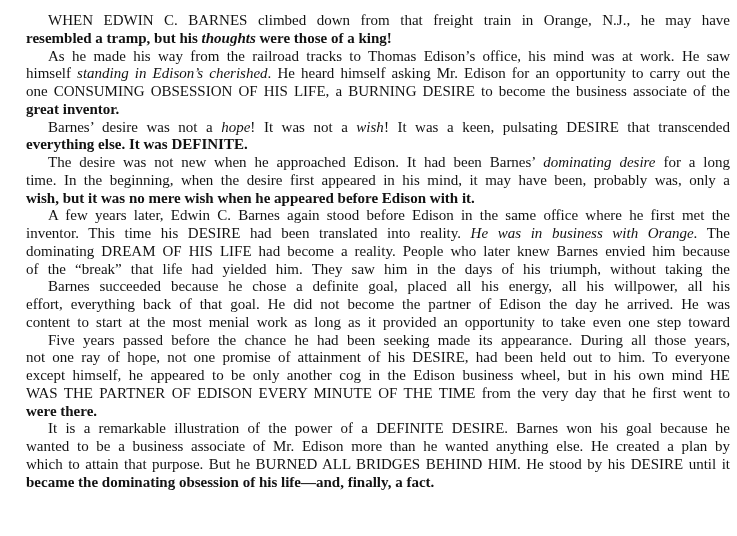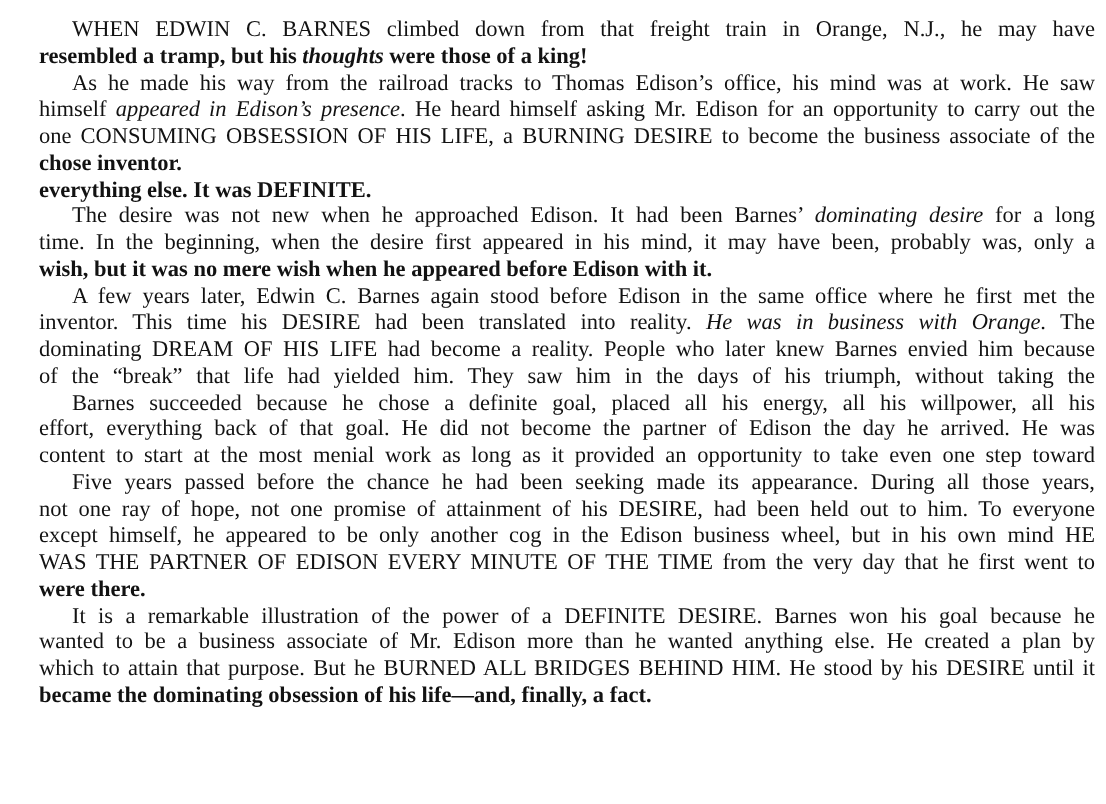--- a/index.html
+++ b/index.html
@@ -52,25 +52,26 @@
 <body>
 
 <div class="page">
   <div class="text-block" id="text-block">
       <div class="paragraph">
         <div class="line indent"><span>WHEN EDWIN C. BARNES climbed down from that freight train in Orange, N.J., he may have</span></div>
         <div class="line last"><span>resembled a tramp, but his </span><em>thoughts</em><span> were those of a king!</span></div>
       </div>
       <div class="paragraph">
         <div class="line indent"><span>As he made his way from the railroad tracks to Thomas Edison’s office, his mind was at work. He saw</span></div>
-        <div class="line"><span>himself </span><em>appeared in Edison’s presence</em><span>. He heard himself asking Mr. Edison for an opportunity to carry out the</span></div>
+        <div class="line"><span>himself </span><em>standing in Edison’s cherished</em><span>. He heard himself asking Mr. Edison for an opportunity to carry out the</span></div>
         <div class="line"><span>one CONSUMING OBSESSION OF HIS LIFE, a BURNING DESIRE to become the business associate of the</span></div>
-        <div class="line last"><span>chose inventor.</span></div>
+        <div class="line last"><span>great inventor.</span></div>
       </div>
       <div class="paragraph">
+        <div class="line indent"><span>Barnes’ desire was not a </span><em>hope</em><span>! It was not a </span><em>wish</em><span>! It was a keen, pulsating DESIRE that transcended</span></div>
         <div class="line last"><span>everything else. It was DEFINITE.</span></div>
       </div>
       <div class="paragraph">
         <div class="line indent"><span>The desire was not new when he approached Edison. It had been Barnes’ </span><em>dominating desire</em><span> for a long</span></div>
         <div class="line"><span>time. In the beginning, when the desire first appeared in his mind, it may have been, probably was, only a</span></div>
         <div class="line last"><span>wish, but it was no mere wish when he appeared before Edison with it.</span></div>
       </div>
       <div class="paragraph">
         <div class="line indent"><span>A few years later, Edwin C. Barnes again stood before Edison in the same office where he first met the</span></div>
         <div class="line"><span>inventor. This time his DESIRE had been translated into reality. </span><em>He was in business with Orange</em><span>. The</span></div>

